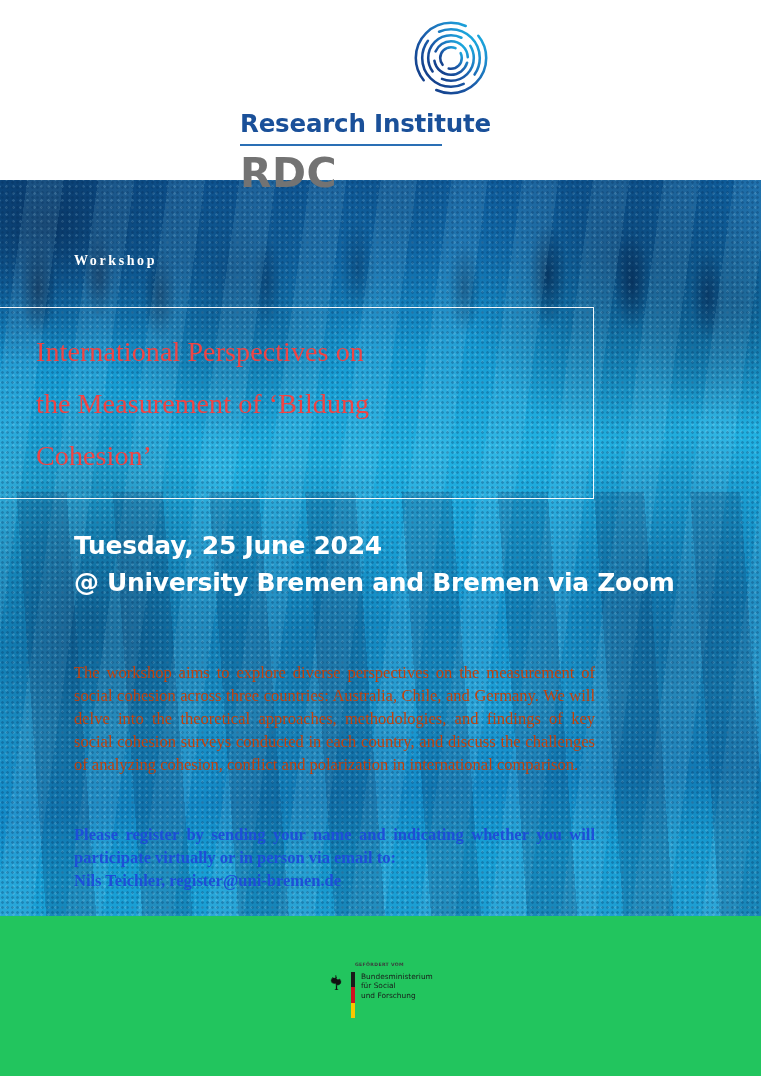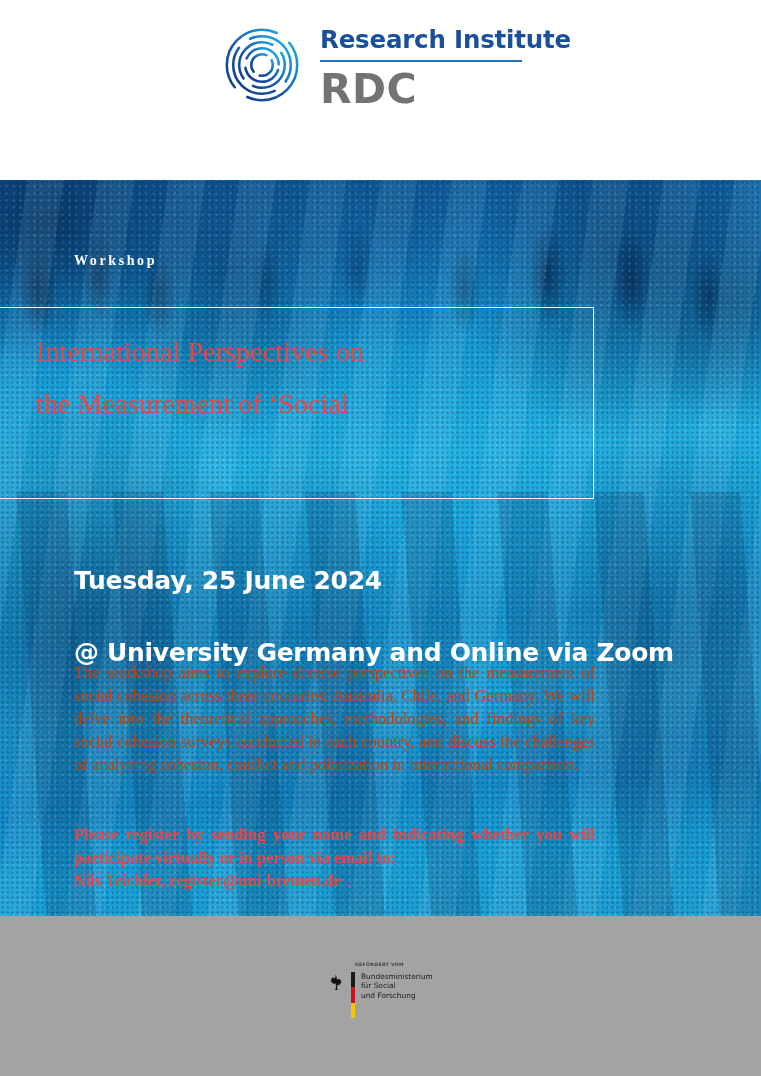--- a/index.html
+++ b/index.html
@@ -27,21 +27,22 @@
     width: 761px;
     height: 180px;
     background: #ffffff;
     z-index: 5;
   }
   .logo-block {
     position: absolute;
     left: 222px;
     top: 14px;
     display: flex;
-    align-items: center;
+    align-items: flex-end;
+    flex-direction: column;
   }
   .logo-mark {
     width: 80px;
     height: 80px;
     margin-top: 4px;
     flex: 0 0 auto;
   }
   .logo-text {
     margin-left: 18px;
     padding-top: 12px;
@@ -217,21 +218,21 @@
     left: 74px;
     top: 527px;
     width: 620px;
     font-family: "DejaVu Sans", sans-serif;
     font-weight: bold;
     font-size: 25px;
     line-height: 37px;
     color: #ffffff;
     letter-spacing: -0.3px;
   }
-  .details div { white-space: nowrap; margin-top: 35px; }
+  .details div { white-space: nowrap; }
 
   .body-para {
     position: absolute;
     left: 74px;
     top: 661px;
     width: 521px;
     font-family: "Liberation Serif", serif;
     font-size: 16.5px;
     line-height: 23px;
     color: #c2410c;
@@ -240,39 +241,39 @@
   }
 
   .register {
     position: absolute;
     left: 74px;
     top: 823px;
     width: 521px;
     font-family: "Liberation Serif", serif;
     font-size: 16.5px;
     line-height: 23px;
-    color: #ef4444;
+    color: #1d4ed8;
   }
   .register .reg-lead {
     font-weight: bold;
     text-align: justify;
     text-justify: inter-word;
   }
   .register .reg-contact {
     font-weight: bold;
   }
 
   
   .footer {
     position: absolute;
     left: 0;
     top: 916px;
     width: 761px;
     height: 160px;
-    background: #a3a3a3;
+    background: #22c55e;
     z-index: 5;
   }
   .bmbf {
     position: absolute;
     left: 327px;
     top: 46px;
     width: 112px;
   }
   .bmbf-kicker {
     font-family: "DejaVu Sans", sans-serif;
@@ -357,26 +358,27 @@
   </div>
 
   <div class="content">
 
     <div class="kicker">Workshop</div>
 
     <div class="title-box"></div>
 
     <div class="title">
       <span>International Perspectives on</span><br>
-      <span>the Measurement of ‘Social</span><br>
+      <span>the Measurement of ‘Bildung</span><br>
+      <span>Cohesion’</span>
     </div>
 
     <div class="details">
       <div>Tuesday, 25 June 2024</div>
-      <div>@ University Germany and Online via Zoom</div>
+      <div>@ University Bremen and Bremen via Zoom</div>
     </div>
 
     <div class="body-para">The workshop aims to explore diverse perspectives on the measurement of social cohesion across three countries: Australia, Chile, and Germany. We will delve into the theoretical approaches, methodologies, and findings of key social cohesion surveys conducted in each country, and discuss the challenges of analyzing cohesion, conflict and polarization in international comparison.</div>
 
     <div class="register">
       <div class="reg-lead">Please register by sending your name and indicating whether you will participate virtually or in person via email to:</div>
       <div class="reg-contact">Nils Teichler, register@uni-bremen.de</div>
     </div>
 
   </div>

